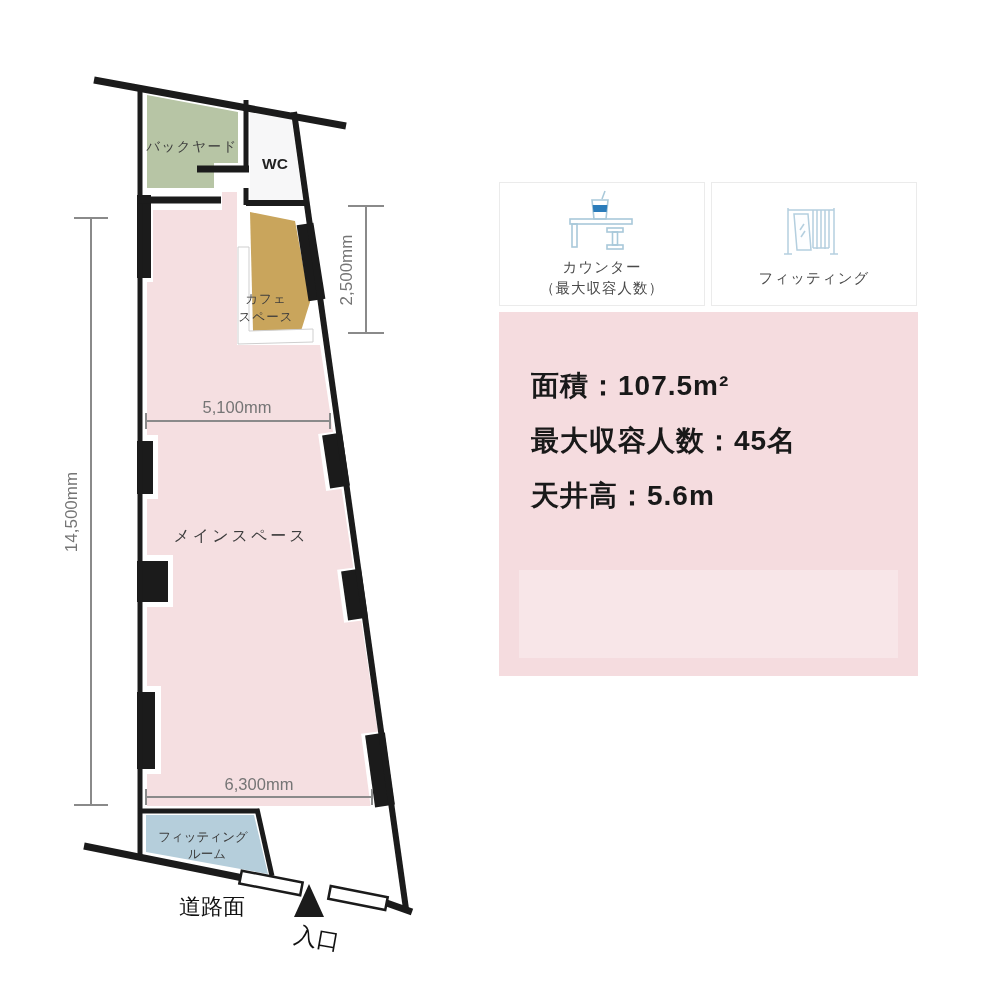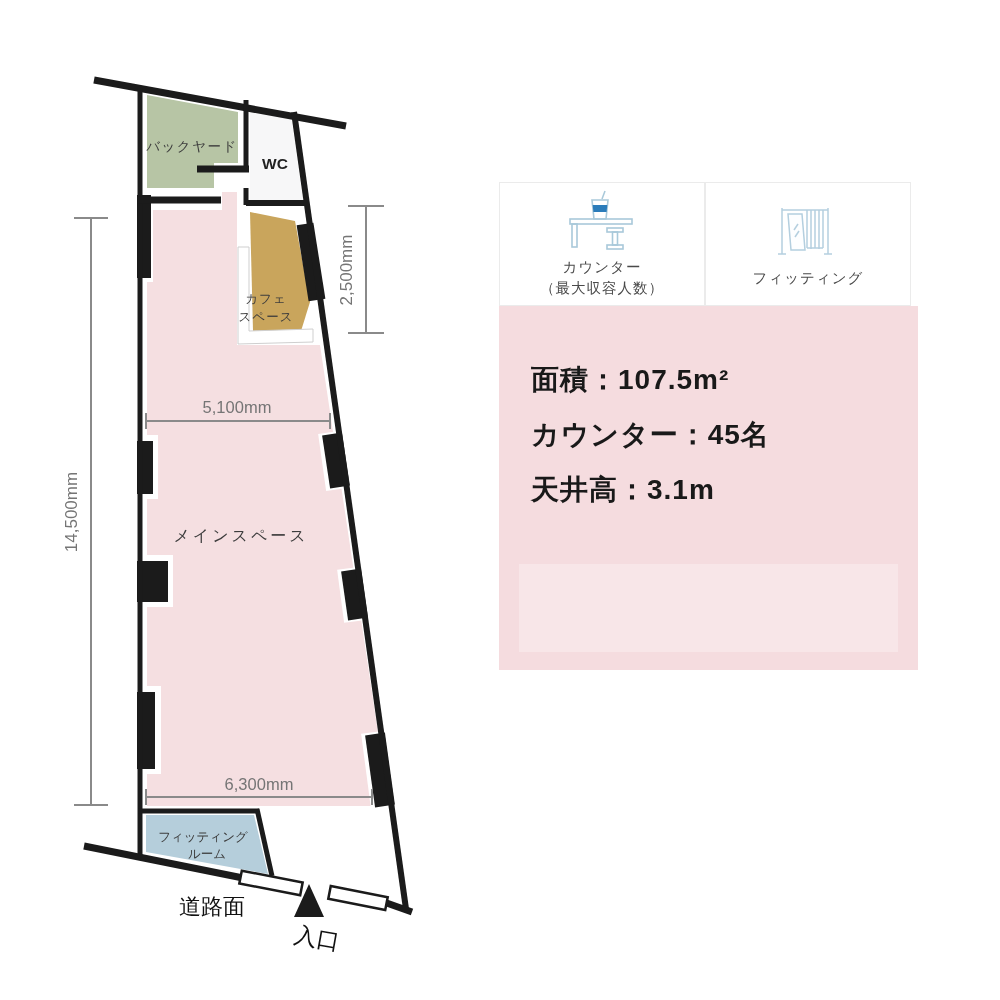--- a/index.html
+++ b/index.html
@@ -3,28 +3,28 @@
 <meta charset="utf-8">
 <style>
   html,body{margin:0;padding:0;background:#ffffff;}
   body{font-family:"Liberation Sans","DejaVu Sans",sans-serif;}
   .stage{position:relative;width:1000px;height:1000px;background:#fff;overflow:hidden;}
   .plan-svg{position:absolute;left:0;top:0;}
   .plan-svg text{font-family:"Liberation Sans","DejaVu Sans",sans-serif;}
 
   
   .panel{position:absolute;left:499px;top:182px;width:419px;}
-  .cards{display:flex;}
+  .cards{display:flex;gap:6px;}
   .card{box-sizing:border-box;width:206px;height:124px;background:#ffffff;
         border:1px solid #ebebeb;display:flex;flex-direction:column;
         align-items:center;justify-content:center;}
   .card .icon-wrap{height:62px;display:flex;align-items:flex-end;justify-content:center;}
   .card .labels{margin-top:6px;text-align:center;font-size:14.5px;color:#4a4a4a;
         letter-spacing:1px;line-height:1.42;}
-  .info-box{position:relative;box-sizing:border-box;width:419px;height:364px;
+  .info-box{position:relative;box-sizing:border-box;margin-top:6px;width:419px;height:364px;
         background:#f5dcdf;padding:46px 0 0 32px;}
   .spec-line{font-size:28px;font-weight:bold;color:#191919;line-height:55px;
         letter-spacing:1px;white-space:nowrap;}
   .inner-panel{position:absolute;left:20px;bottom:18px;width:379px;height:88px;
         background:rgba(255,255,255,0.30);}
 </style>
 </head>
 <body>
 
 <div class="stage">
@@ -160,19 +160,19 @@
           </svg>
         </div>
         <div class="labels">
           <div>フィッティング</div>
         </div>
       </div>
     </div>
 
     <div class="info-box">
       <div class="spec-line">面積：107.5m²</div>
-      <div class="spec-line">カウンター：45名</div>
-      <div class="spec-line">天井高：3.1m</div>
+      <div class="spec-line">最大収容人数：45名</div>
+      <div class="spec-line">天井高：5.6m</div>
       <div class="inner-panel"></div>
     </div>
   </div>
 
 </div>
 
 </body></html>

